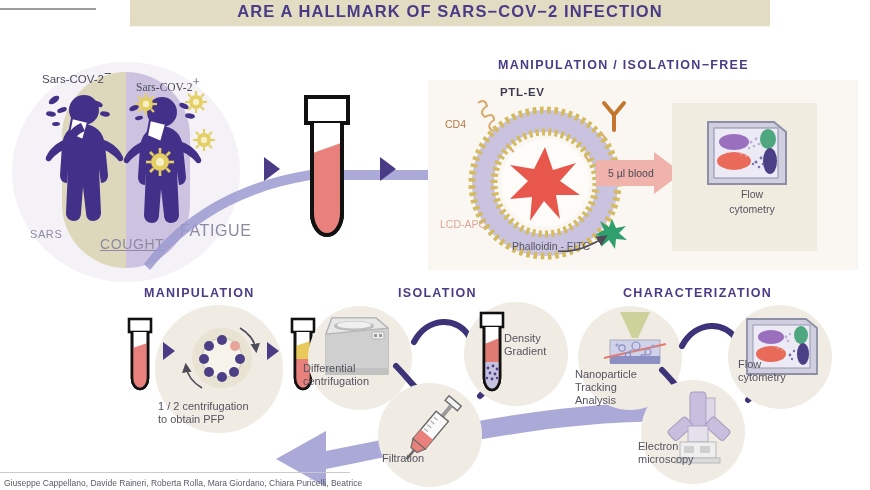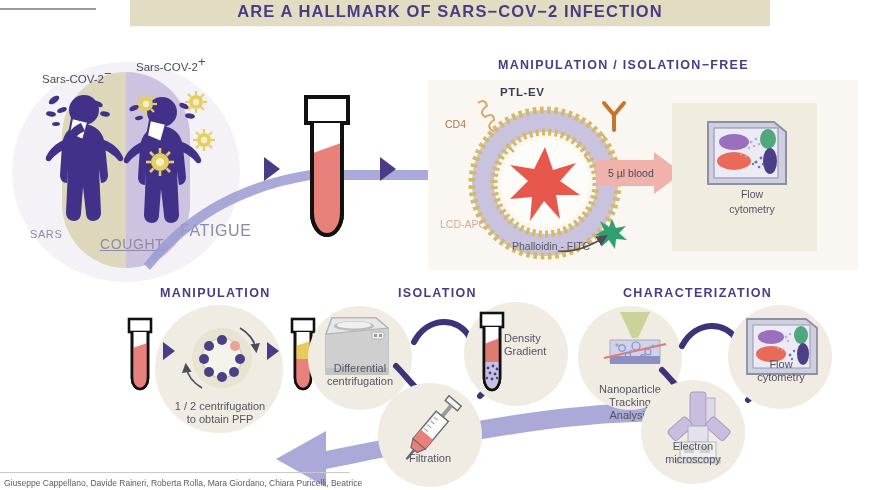--- a/index.html
+++ b/index.html
@@ -35,21 +35,21 @@
   }
   .half-left{
     left:62px;top:72px;width:64px;height:196px;
     background:#ddd7bc;border-radius:64px 0 0 64px;
   }
   .half-right{
     left:126px;top:72px;width:64px;height:196px;
     background:#cdc3e0;border-radius:0 64px 64px 0;
   }
   .lbl-neg{left:42px;top:66px;font-size:11.5px;color:#4a4a5c;}
-  .lbl-pos{left:136px;top:54px;font-size:11.5px;color:#4a4a5c;}
+  .lbl-pos{left:136px;top:74px;font-size:11.5px;color:#4a4a5c;font-family:Liberation Serif, serif;}
   .sup{font-size:13px;vertical-align:super;}
   .lbl-fever{left:30px;top:228px;font-size:11px;color:#8d8aa4;letter-spacing:.6px;}
   .lbl-cough{left:100px;top:236px;font-size:14px;color:#8d8aa4;letter-spacing:.6px;text-decoration:underline;}
   .lbl-fatigue{left:180px;top:222px;font-size:16px;color:#8d8aa4;letter-spacing:.6px;}
 
   
   .tube-wrap{left:292px;top:95px;}
 
   
   .panel-top{
@@ -64,40 +64,40 @@
   .lbl-cd4{left:445px;top:118px;font-size:10.5px;color:#b5783f;}
   .lbl-lcdapc{left:440px;top:218px;font-size:10.5px;color:#dba79a;}
   .lbl-phall{left:512px;top:240px;font-size:10.5px;color:#585663;}
   .lbl-5ul{left:608px;top:167px;font-size:10.5px;color:#4c4a58;}
   .flowbox-top{left:672px;top:103px;width:145px;height:148px;background:#f1ece0;}
   .lbl-flow1{left:722px;top:188px;font-size:10.5px;color:#55535f;text-align:center;width:60px;}
   .lbl-flow2{left:706px;top:203px;font-size:10.5px;color:#55535f;text-align:center;width:92px;}
 
   
   .hdr-sec{font-size:12.5px;font-weight:bold;color:#4a3b86;letter-spacing:1.3px;}
-  .hdr-man{left:160px;top:286px;}
+  .hdr-man{left:144px;top:286px;}
   .hdr-iso{left:398px;top:286px;}
   .hdr-char{left:623px;top:286px;}
 
   
   .circ{border-radius:50%;background:#f1ece3;}
   .c-man{left:155px;top:305px;width:128px;height:128px;}
   .c-diff{left:308px;top:306px;width:104px;height:104px;}
   .c-filt{left:378px;top:383px;width:104px;height:104px;}
   .c-dens{left:464px;top:302px;width:104px;height:104px;}
   .c-nta{left:578px;top:306px;width:104px;height:104px;}
   .c-em{left:641px;top:380px;width:104px;height:104px;}
   .c-flow{left:728px;top:305px;width:104px;height:104px;}
 
-  .cap{position:absolute;font-size:11px;color:#55535f;text-align:center;line-height:13px;}
+  .cap{position:absolute;font-size:11px;color:#55535f;line-height:13px;}
   .cap-pfp{left:158px;top:400px;width:124px;}
   .cap-diff{left:303px;top:362px;width:114px;}
   .cap-filt{left:382px;top:452px;width:96px;}
   .cap-dens{left:504px;top:332px;width:62px;}
-  .cap-nta{left:575px;top:383px;width:110px;}
+  .cap-nta{left:575px;top:368px;width:110px;}
   .cap-em{left:638px;top:440px;width:110px;}
   .cap-flow{left:738px;top:358px;width:86px;}
 
   
   .auth-rule{left:0;top:472px;width:350px;height:1px;background:#c9c9d2;}
   .authors{left:4px;top:478px;font-size:8.5px;color:#5a5a68;white-space:nowrap;}
 
   svg{display:block;overflow:visible;}
 </style>
 </head>

